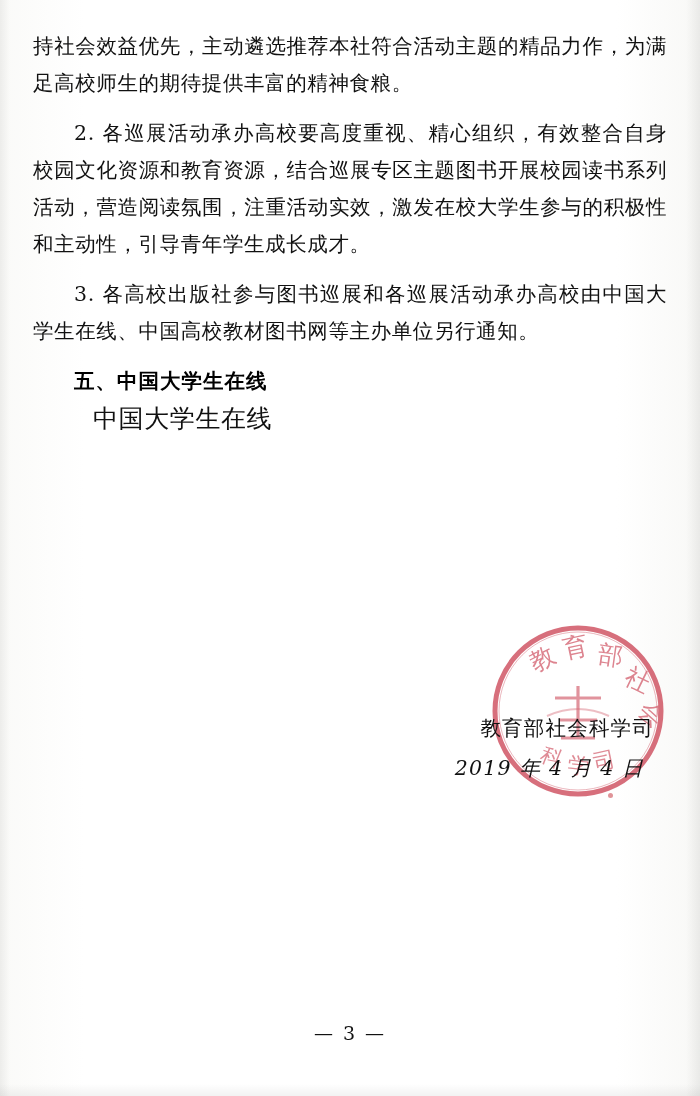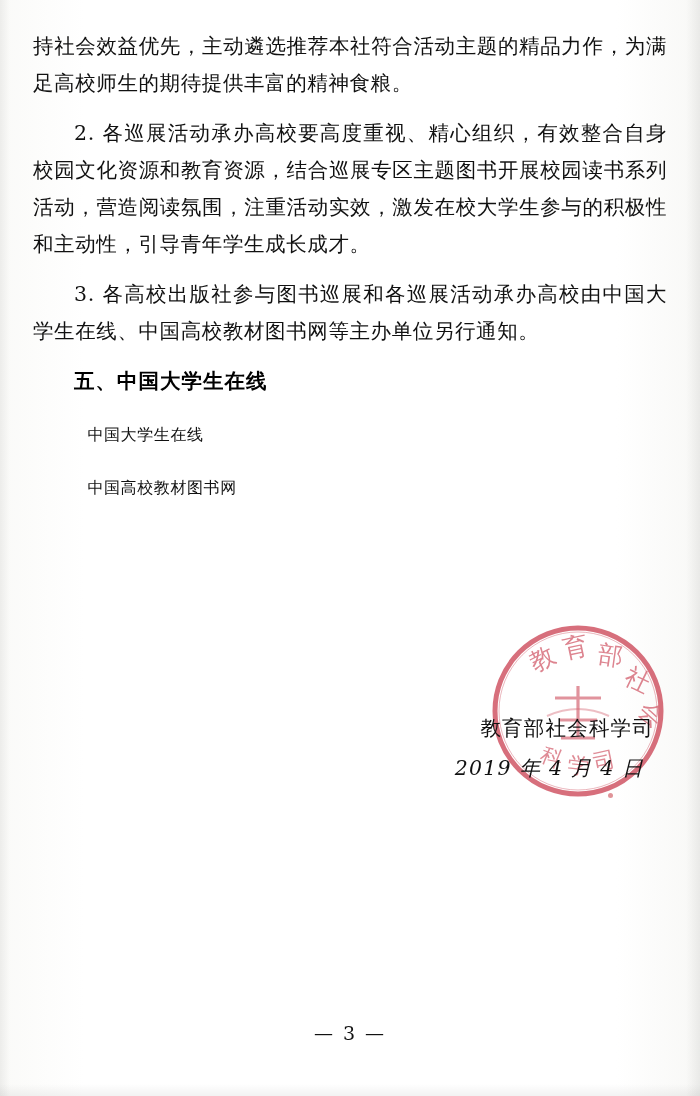--- a/index.html
+++ b/index.html
@@ -61,25 +61,25 @@
     font-size: 20.5px;
     line-height: 37px;
     font-weight: bold;
     letter-spacing: 1px;
     text-indent: 2em;
     color: #000000;
     margin: 0;
   }
 
   .contact-line {
-    font-size: 16px;
+    font-size: 25px;
     line-height: 37px;
     letter-spacing: 0.6px;
     text-indent: 2.4em;
-    margin: 16px;
+    margin: 0;
     color: #111111;
   }
   .contact-line.bold-lead b {
     font-weight: bold;
   }
 
   
   .sign-area {
     position: absolute;
     right: 46px;
@@ -173,21 +173,20 @@
     <div class="block-gap"></div>
 
     <p class="para indent">3. 各高校出版社参与图书巡展和各巡展活动承办高校由中国大学生在线、中国高校教材图书网等主办单位另行通知。</p>
 
     <div class="block-gap"></div>
 
     <p class="heading">五、中国大学生在线</p>
 
     <p class="contact-line">中国大学生在线</p>
 
-    <p class="contact-line">中国高校教材图书网</p>
 
   </div>
 
   <div class="seal">
     <svg width="182" height="182" viewBox="0 0 182 182" xmlns="http://www.w3.org/2000/svg">
       <g opacity="0.72">
         <circle cx="91" cy="91" r="83" fill="none" stroke="#c8384a" stroke-width="5"></circle>
         <circle cx="91" cy="91" r="79" fill="none" stroke="#c8384a" stroke-width="1" opacity="0.5"></circle>
         <g fill="#c8384a" opacity="0.85" font-family="DejaVu Serif, serif">
           <text x="48" y="52" font-size="25" transform="rotate(-27 48 52)">教</text>

